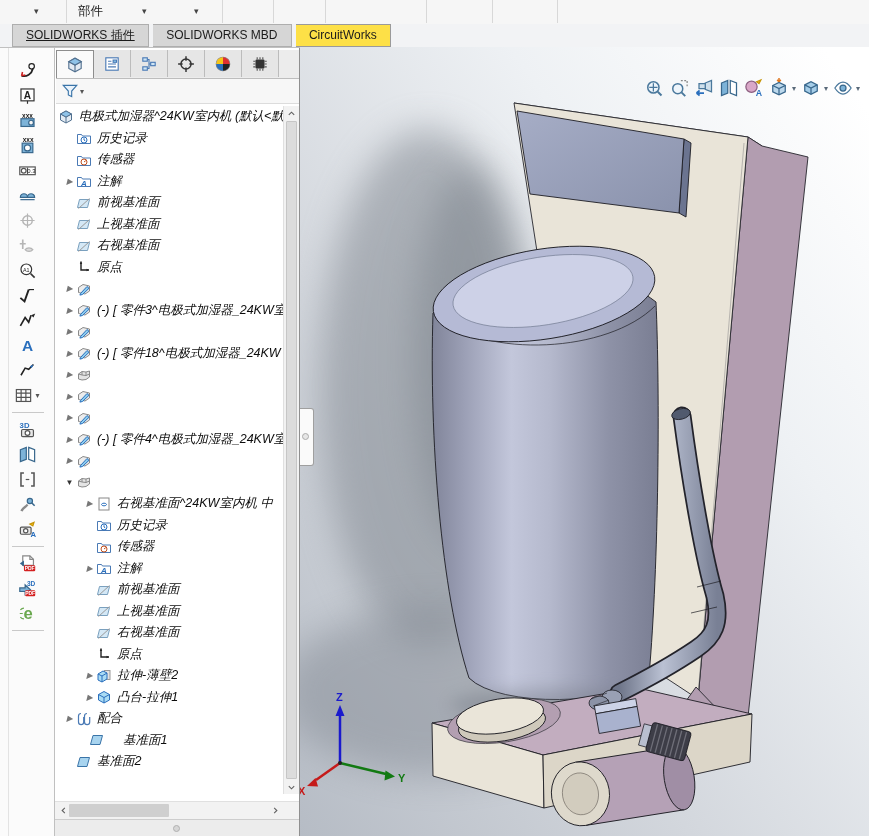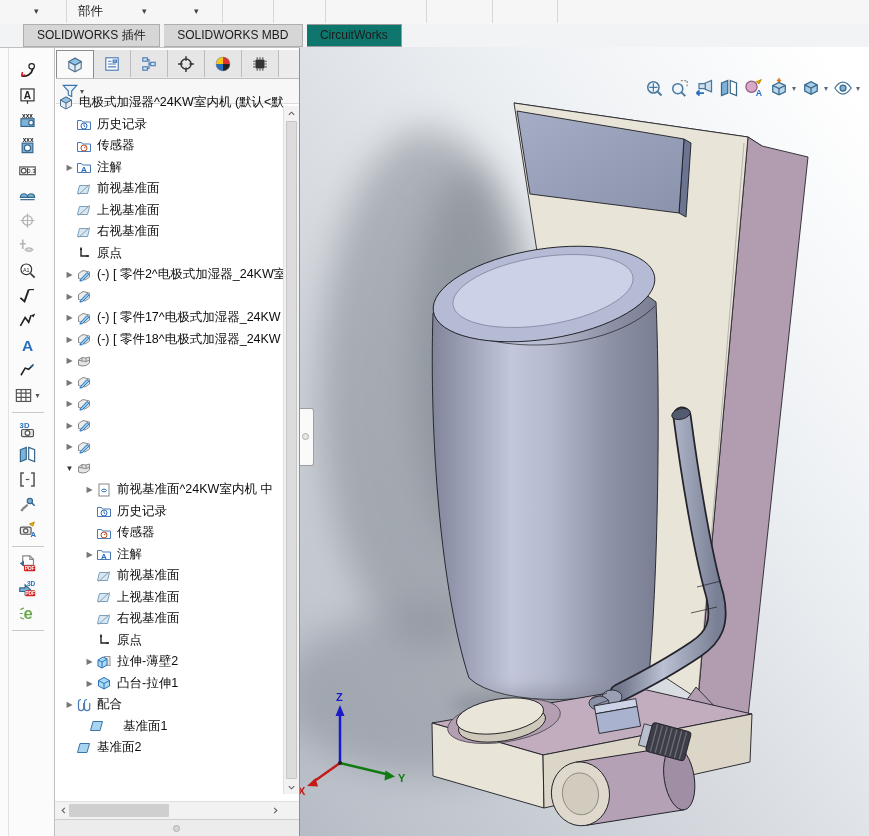--- a/index.html
+++ b/index.html
@@ -6,40 +6,40 @@
   body{width:869px;height:836px;overflow:hidden;font-family:"Liberation Sans",sans-serif;background:#fff;position:relative;-webkit-font-smoothing:antialiased;}
   #app{position:absolute;inset:0;}
   
   #topbar{position:absolute;left:0;top:0;width:869px;height:24px;background:#f6f6f6;border-bottom:1px solid #cfd2d6;}
   #topbar .vsep{position:absolute;top:0;width:1px;height:23px;background:#d8d8d8;}
   #topbar .caret{position:absolute;top:6px;font-size:9px;color:#444;}
   #topbar .toplabel{position:absolute;top:3px;font-size:12.5px;color:#222;}
   
   #tabrow{position:absolute;left:0;top:24px;width:869px;height:23px;background:#f2f3f5;}
   .rtab{display:inline-block;height:21px;line-height:21px;padding:0 13px;font-size:12px;color:#1b1b1b;background:#d6d6d6;border:1px solid #aeaeae;border-left:none;cursor:default;}
-  .rtab:first-child{border-left:1px solid #aeaeae;margin-left:23px;}
-  .rtab.active{background:#0f766e;border-color:#9a9a9a;}
+  .rtab:first-child{border-left:1px solid #aeaeae;margin-left:12px;text-decoration:underline;}
+  .rtab.active{background:#fde047;border-color:#9a9a9a;}
   
   #leftbar{position:absolute;left:0;top:47px;width:55px;bottom:0;background:#fbfbfb;border-right:1px solid #c0c0c0;border-top:1px solid #c0c0c0;padding-top:10px;box-sizing:border-box;}
   #leftbar:before{content:"";position:absolute;left:8px;top:0;bottom:0;width:1px;background:#e3e3e3;}
   .tbtn{width:42px;height:25px;margin:0 auto;display:flex;align-items:center;justify-content:center;position:relative;}
   .tbtn .ic{width:19px;height:19px;}
   .tbtn .bcaret{font-size:8px;color:#555;margin-left:2px;}
   .lsep{height:1px;background:#c9c9c9;margin:4px 10px 4px 12px;}
   
   #fmpanel{position:absolute;left:55px;top:47px;width:245px;bottom:0;background:#ffffff;border-top:1px solid #c0c0c0;box-sizing:border-box;}
   #fmpanel .edge{position:absolute;right:0;top:0;bottom:0;width:1px;background:#8f8f8f;}
   #fmtabs{position:absolute;left:1px;top:2px;height:28px;right:1px;background:#ececec;border-bottom:1px solid #bdbdbd;display:flex;}
   .fmtab{width:36px;height:27px;display:flex;align-items:center;justify-content:center;background:#e6e6e6;border-right:1px solid #bcbcbc;cursor:default;}
   .fmtab .ic{width:18px;height:18px;}
   .fmtab.active{background:#fafafa;border:1px solid #8d8d8d;border-bottom:none;}
   #fmfilter{position:absolute;left:1px;top:31px;height:25px;right:1px;background:#f7f7f7;border-bottom:1px solid #dcdcdc;display:flex;align-items:center;padding-left:5px;box-sizing:border-box;}
   #fmfilter .ic{width:18px;height:18px;}
   #fmfilter .fcaret{font-size:8px;color:#555;margin-left:1px;}
-  #tree{position:absolute;left:0;top:44px;width:228px;height:688px;overflow:hidden;}
+  #tree{position:absolute;left:0;top:58px;width:228px;height:688px;overflow:hidden;font-style:italic;}
   .trow{display:flex;align-items:center;height:21.5px;white-space:nowrap;}
   .tarrow{width:13px;flex:none;text-align:center;font-size:8px;color:#777;}
   .tarrow.exp{color:#333;}
   .ticon{width:17px;height:16px;flex:none;margin-right:4px;}
   .ticon .ic{width:16px;height:16px;}
   .tlabel{font-size:12.5px;color:#0d0d0d;}
   
   #vscroll{position:absolute;left:228px;top:58px;width:15px;height:688px;background:#f2f2f2;border-left:1px solid #e0e0e0;}
   #vscroll .varr{position:absolute;left:0;width:15px;height:14px;display:flex;align-items:center;justify-content:center;}
   #vscroll .vthumb{position:absolute;left:2px;right:2px;top:15px;height:656px;background:#dcdcdc;border:1px solid #c6c6c6;border-radius:1px;}
@@ -361,36 +361,35 @@
               <path d="M13 11l-2.5-1.2v2.4z" fill="#222"></path>
             </svg></span>
           <span class="tlabel">原点</span>
         </div>
         <div class="trow" style="padding-left: 8px;">
           <span class="tarrow ">▶</span>
           <span class="ticon"><svg class="ic" viewBox="0 0 16 16">
               <path d="M2.5 6.5 7 3.5l6.5 1.5v5L9 13l-6.5-1.5z" fill="#ececec" stroke="#8a8a8a"></path>
               <path d="M4.5 12.5 11 5.5l2 1.8-6.5 6.2-2.6.6z" fill="#8ecdee" stroke="#2a6fbd"></path>
             </svg></span>
-          <span class="tlabel">(-) [ 零件2^电极式加湿器_24KW室</span>
         </div>
         <div class="trow" style="padding-left: 8px;">
           <span class="tarrow ">▶</span>
           <span class="ticon"><svg class="ic" viewBox="0 0 16 16">
               <path d="M2.5 6.5 7 3.5l6.5 1.5v5L9 13l-6.5-1.5z" fill="#ececec" stroke="#8a8a8a"></path>
               <path d="M4.5 12.5 11 5.5l2 1.8-6.5 6.2-2.6.6z" fill="#8ecdee" stroke="#2a6fbd"></path>
             </svg></span>
+          <span class="tlabel">(-) [ 零件3^电极式加湿器_24KW室</span>
         </div>
         <div class="trow" style="padding-left: 8px;">
           <span class="tarrow ">▶</span>
           <span class="ticon"><svg class="ic" viewBox="0 0 16 16">
               <path d="M2.5 6.5 7 3.5l6.5 1.5v5L9 13l-6.5-1.5z" fill="#ececec" stroke="#8a8a8a"></path>
               <path d="M4.5 12.5 11 5.5l2 1.8-6.5 6.2-2.6.6z" fill="#8ecdee" stroke="#2a6fbd"></path>
             </svg></span>
-          <span class="tlabel">(-) [ 零件17^电极式加湿器_24KW</span>
         </div>
         <div class="trow" style="padding-left: 8px;">
           <span class="tarrow ">▶</span>
           <span class="ticon"><svg class="ic" viewBox="0 0 16 16">
               <path d="M2.5 6.5 7 3.5l6.5 1.5v5L9 13l-6.5-1.5z" fill="#ececec" stroke="#8a8a8a"></path>
               <path d="M4.5 12.5 11 5.5l2 1.8-6.5 6.2-2.6.6z" fill="#8ecdee" stroke="#2a6fbd"></path>
             </svg></span>
           <span class="tlabel">(-) [ 零件18^电极式加湿器_24KW</span>
         </div>
         <div class="trow" style="padding-left: 8px;">
@@ -413,20 +412,21 @@
               <path d="M2.5 6.5 7 3.5l6.5 1.5v5L9 13l-6.5-1.5z" fill="#ececec" stroke="#8a8a8a"></path>
               <path d="M4.5 12.5 11 5.5l2 1.8-6.5 6.2-2.6.6z" fill="#8ecdee" stroke="#2a6fbd"></path>
             </svg></span>
         </div>
         <div class="trow" style="padding-left: 8px;">
           <span class="tarrow ">▶</span>
           <span class="ticon"><svg class="ic" viewBox="0 0 16 16">
               <path d="M2.5 6.5 7 3.5l6.5 1.5v5L9 13l-6.5-1.5z" fill="#ececec" stroke="#8a8a8a"></path>
               <path d="M4.5 12.5 11 5.5l2 1.8-6.5 6.2-2.6.6z" fill="#8ecdee" stroke="#2a6fbd"></path>
             </svg></span>
+          <span class="tlabel">(-) [ 零件4^电极式加湿器_24KW室</span>
         </div>
         <div class="trow" style="padding-left: 8px;">
           <span class="tarrow ">▶</span>
           <span class="ticon"><svg class="ic" viewBox="0 0 16 16">
               <path d="M2.5 6.5 7 3.5l6.5 1.5v5L9 13l-6.5-1.5z" fill="#ececec" stroke="#8a8a8a"></path>
               <path d="M4.5 12.5 11 5.5l2 1.8-6.5 6.2-2.6.6z" fill="#8ecdee" stroke="#2a6fbd"></path>
             </svg></span>
         </div>
         <div class="trow" style="padding-left: 8px;">
           <span class="tarrow exp">▼</span>
@@ -434,21 +434,21 @@
               <path d="M2.5 7 6 4.5l4 .5 3.5-1v6L10 12.5l-4 .5-3.5-1z" fill="#e4e4e4" stroke="#8a8a8a"></path>
               <path d="M2.5 7l3.5 1 4 .5 3.5-1.5M6 4.5V8M10 5v3.5" fill="none" stroke="#8a8a8a"></path>
             </svg></span>
         </div>
         <div class="trow" style="padding-left: 28px;">
           <span class="tarrow ">▶</span>
           <span class="ticon"><svg class="ic" viewBox="0 0 16 16">
               <rect x="3" y="2" width="10" height="12" fill="#fff" stroke="#888"></rect>
               <path d="M5.5 8.5c0-1.8 5-1.8 5 0s-5 1.8-5 0" fill="none" stroke="#2a6fbd"></path>
             </svg></span>
-          <span class="tlabel">前视基准面^24KW室内机 中</span>
+          <span class="tlabel">右视基准面^24KW室内机 中</span>
         </div>
         <div class="trow" style="padding-left: 28px;">
           <span class="tarrow "></span>
           <span class="ticon"><svg class="ic" viewBox="0 0 16 16">
               <path d="M1.5 4.5h4l1 1.5h8v7.5h-13z" fill="#fff" stroke="#4a7ab5"></path>
               <circle cx="8" cy="10" r="3" fill="#fff" stroke="#2a6fbd"></circle>
               <path d="M8 8.2V10l1.3.9" fill="none" stroke="#2a6fbd"></path>
             </svg></span>
           <span class="tlabel">历史记录</span>
         </div>

